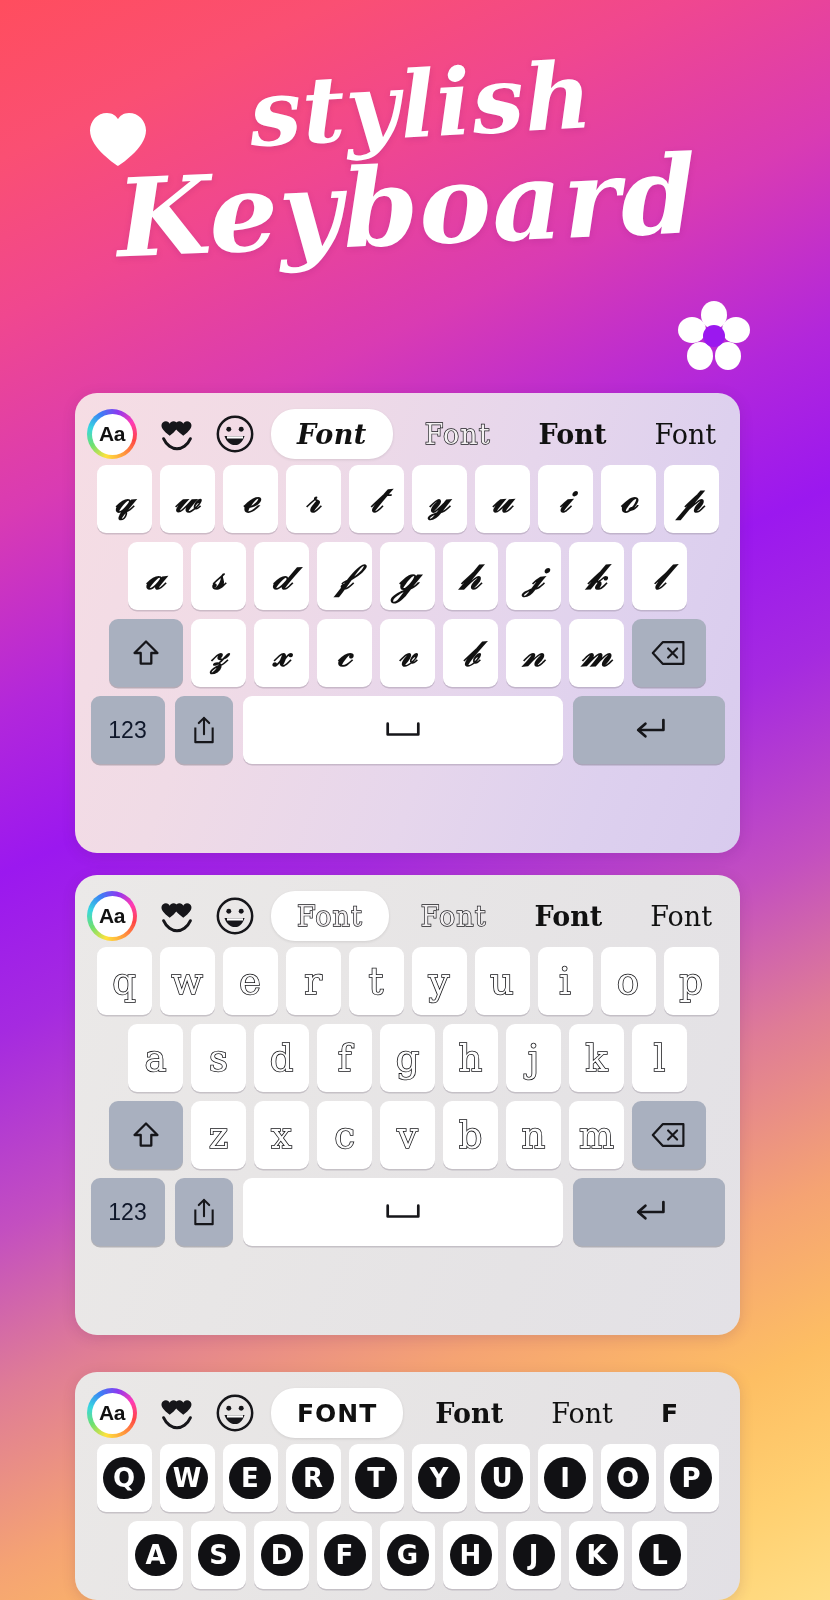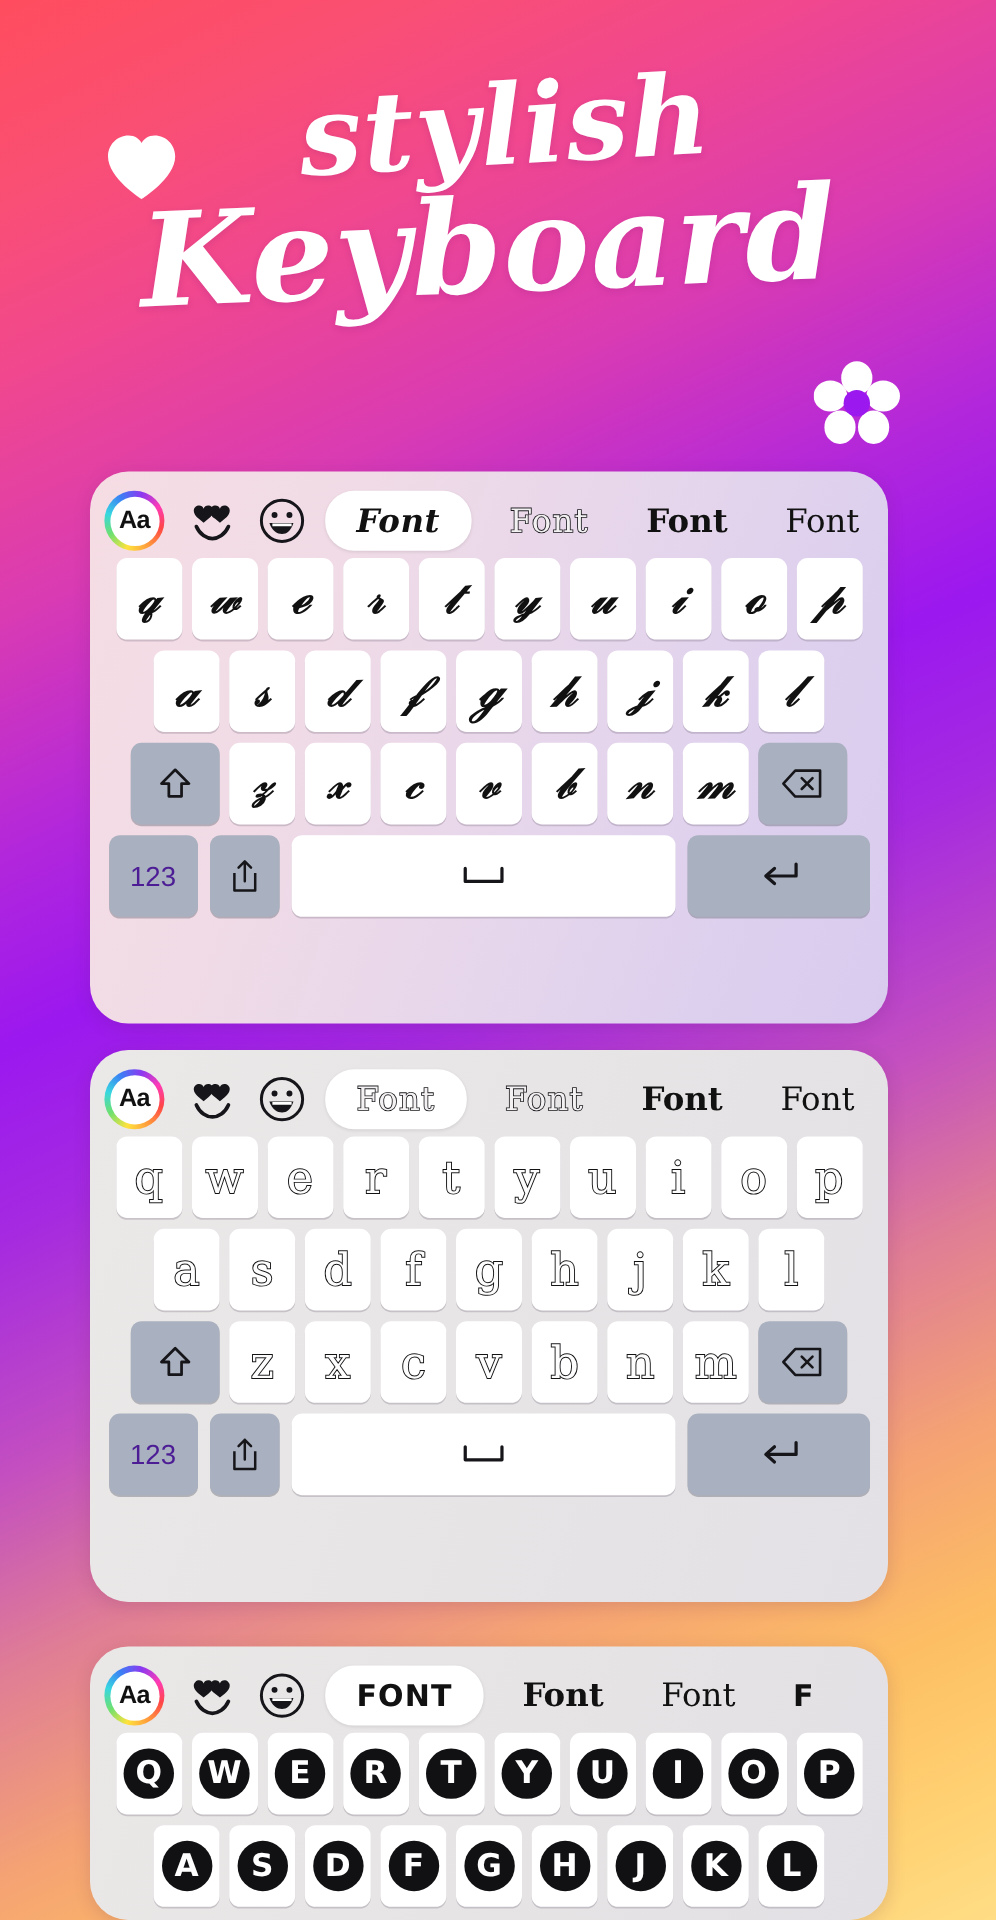--- a/index.html
+++ b/index.html
@@ -82,21 +82,21 @@
     top: 300px;
     width: 72px;
     height: 72px;
   }
 
   
   .keyboard {
     position: absolute;
     left: 75px;
     width: 665px;
-    border-radius: 32px;
+    border-radius: 22px;
     padding: 10px 0 14px 0;
     overflow: hidden;
     box-shadow: 0 3px 14px rgba(90,30,90,0.16);
   }
   #keyboard-1 {
     top: 393px;
     height: 460px;
     background: linear-gradient(110deg, #f6dde4 0%, #f0dbe6 28%, #e6d6ec 58%, #ddd0ee 80%, #d8cbee 100%);
   }
   #keyboard-2 {
@@ -239,21 +239,21 @@
     justify-content: center;
   }
 
   
   .key.special {
     background: #a9b0bf;
     box-shadow: 0 1.5px 0 rgba(110,112,125,0.45);
   }
   .key.shift  { width: 74px; }
   .key.bksp   { width: 74px; }
-  .key.num123 { width: 74px; font-size: 23px; color: #4c1d95; font-family: "Liberation Sans", sans-serif; }
+  .key.num123 { width: 74px; font-size: 23px; color: #0f172a; font-family: "Liberation Sans", sans-serif; }
   .key.share  { width: 58px; }
   .key.space  { width: 320px; background: #ffffff; box-shadow: 0 1.5px 0 rgba(120,110,125,0.30); }
   .key.enter  { width: 152px; }
   .kb-row.r3 { gap: 8px; }
   .kb-row.r4 { gap: 10px; margin-bottom: 0; }
 
   svg.kicon { display: block; }
 </style>
 </head>
 <body>

